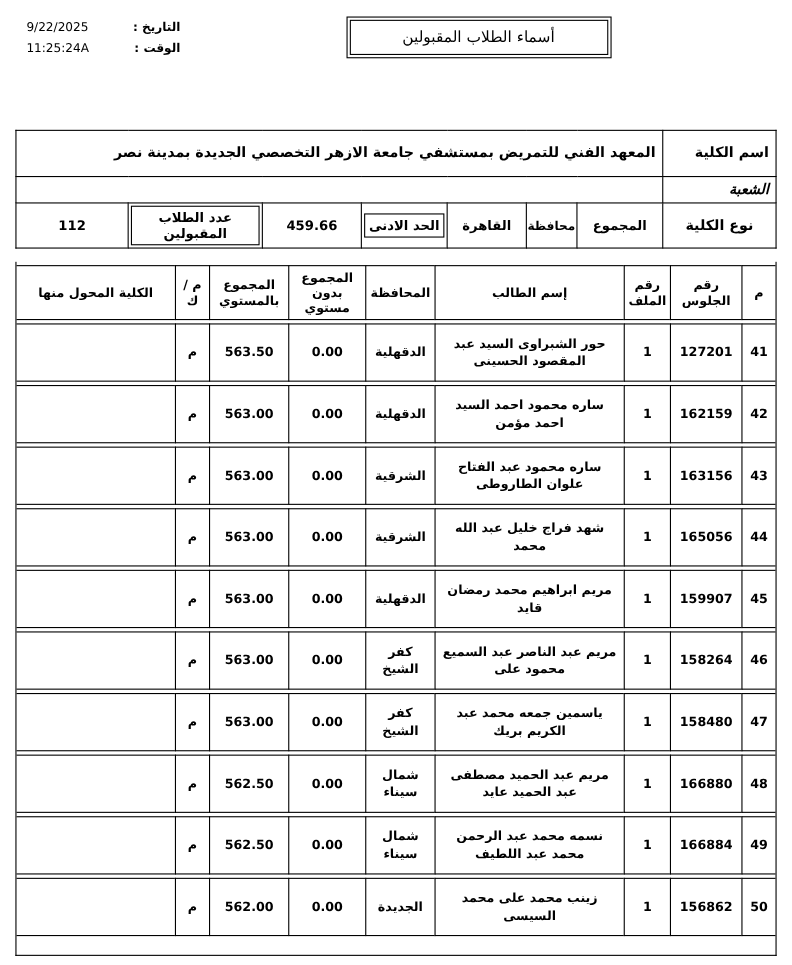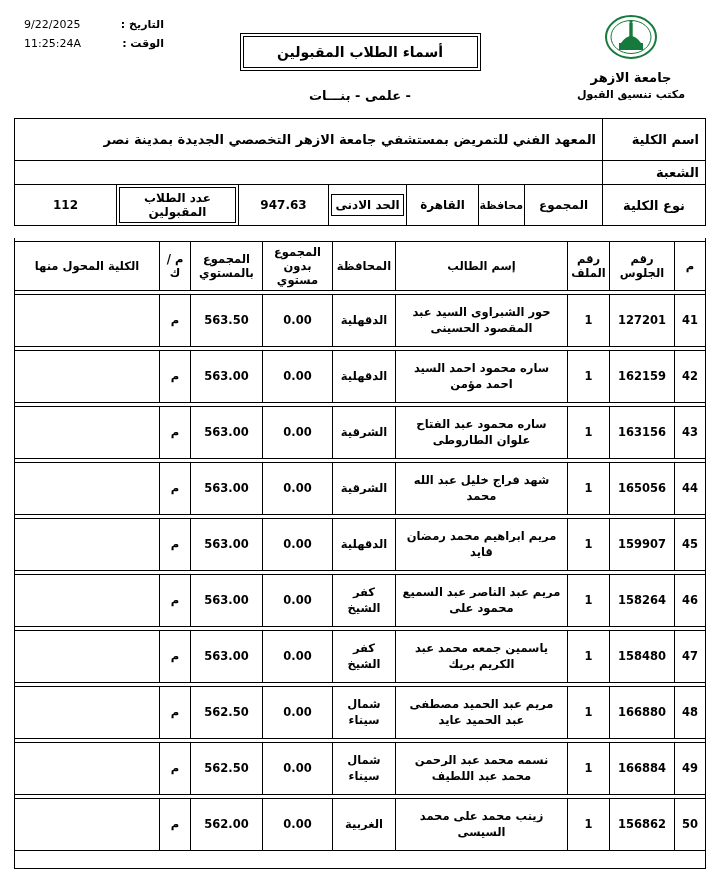--- a/index.html
+++ b/index.html
@@ -18,34 +18,34 @@
   .top { display:flex; align-items:flex-start; min-height:106px; }
   .org { width:150px; text-align:center; padding-top:2px; }
   .org .logo { display:inline-block; line-height:0; }
   .org-name { font-weight:bold; font-size:13px; margin-top:2px; }
   .org-office { font-weight:bold; font-size:11px; margin-top:3px; }
   .title-wrap { flex:1; text-align:center; }
   .title-box {
     display:inline-block;
     border:1px solid #000; outline:1px solid #000; outline-offset:2px;
     padding:7px 30px; min-width:235px;
-    font-weight:bold; font-size:14px; margin-top:28px; background:#fff;
+    font-weight:normal; font-size:14px; margin-top:10px; background:#fff;
   }
   .subtitle { font-weight:bold; font-size:13px; margin-top:20px; }
   .datetime { width:150px; padding-top:10px; font-size:11px; }
   .dt-row { display:flex; justify-content:space-between; width:140px; margin-bottom:6px; }
   .dt-label { font-weight:bold; }
   .ltr { direction:ltr; unicode-bidi:embed; }
 
   
   table.info { width:100%; border-collapse:collapse; table-layout:fixed; margin-top:4px; }
   .info td { border:1px solid #000; font-weight:bold; font-size:12px; padding:3px 6px; vertical-align:middle; }
   .info td.lbl { font-size:13px; }
   .info tr.r1 td { height:42px; }
-  .info tr.r2 td { height:24px; }
+  .info tr.r2 td { height:24px;font-style:italic; }
   .info tr.r3 td { height:32px; text-align:center; }
   .info td.name-val { text-align:right; font-size:13px; }
   .info td.gov-lbl { font-size:11px; padding:2px 1px; }
   .info td.has-inner { padding:2px;margin-top:17px; }
   .inner-box { display:block; border:1px solid #000; padding:3px 2px; text-align:center; font-weight:bold; font-size:12px; }
 
   
   .table-frame {
     margin-top:12px;
     border:1px solid #000; border-top:0;
@@ -71,38 +71,23 @@
   .col-mk { width:31px; }
   
 </style>
 </head>
 <body>
 
 <div class="page">
 
   <div class="top">
 
-    <div class="org">
-      <span class="logo">
-        <svg width="54" height="54" viewBox="0 0 54 54" aria-hidden="true">
-          <ellipse cx="27" cy="27" rx="25" ry="21" fill="none" stroke="#157a3c" stroke-width="2"></ellipse>
-          <ellipse cx="27" cy="27" rx="20" ry="16.5" fill="none" stroke="#157a3c" stroke-width="1"></ellipse>
-          <rect x="25.3" y="13" width="3.4" height="14" fill="#157a3c"></rect>
-          <circle cx="27" cy="11.5" r="1.6" fill="#157a3c"></circle>
-          <path d="M17 33 Q27 19 37 33 Z" fill="#157a3c"></path>
-          <rect x="15" y="33" width="24" height="7" fill="#157a3c"></rect>
-        </svg>
-      </span>
-      <div class="org-name">جامعة الازهر</div>
-      <div class="org-office">مكتب تنسيق القبول</div>
-    </div>
 
     <div class="title-wrap">
       <div class="title-box">أسماء الطلاب المقبولين</div>
-      <div class="subtitle">-  علمى - بنـــات</div>
     </div>
 
     <div class="datetime">
       <div class="dt-row">
         <span class="dt-label">التاريخ :</span>
         <span class="dt-value ltr">9/22/2025</span>
       </div>
       <div class="dt-row">
         <span class="dt-label">الوقت :</span>
         <span class="dt-value ltr">11:25:24A</span>
@@ -132,21 +117,21 @@
       <td colspan="7"></td>
     </tr>
     <tr class="r3">
       <td class="lbl">نوع الكلية</td>
       <td>المجموع</td>
       <td class="gov-lbl">محافظة</td>
       <td>القاهرة</td>
       <td class="has-inner">
         <span class="inner-box">الحد الادنى</span>
       </td>
-      <td>947.63</td>
+      <td>459.66</td>
       <td class="has-inner">
         <span class="inner-box">عدد الطلاب المقبولين</span>
       </td>
       <td>112</td>
     </tr>
   </tbody>
     </table>
 
   <div class="table-frame">
     <table class="students">
@@ -261,21 +246,21 @@
             <td class="col-total_without">0.00</td>
             <td class="col-total_with">562.50</td>
             <td class="col-mk">م</td>
             <td class="col-transfer"></td>
           </tr>
           <tr>
             <td class="col-no">50</td>
             <td class="col-seat">156862</td>
             <td class="col-file">1</td>
             <td class="col-name">زينب محمد على محمد السيسى</td>
-            <td class="col-gov">الغربية</td>
+            <td class="col-gov">الجديدة</td>
             <td class="col-total_without">0.00</td>
             <td class="col-total_with">562.00</td>
             <td class="col-mk">م</td>
             <td class="col-transfer"></td>
           </tr>
         </tbody>
     </table>
   </div>
 
 </div>

